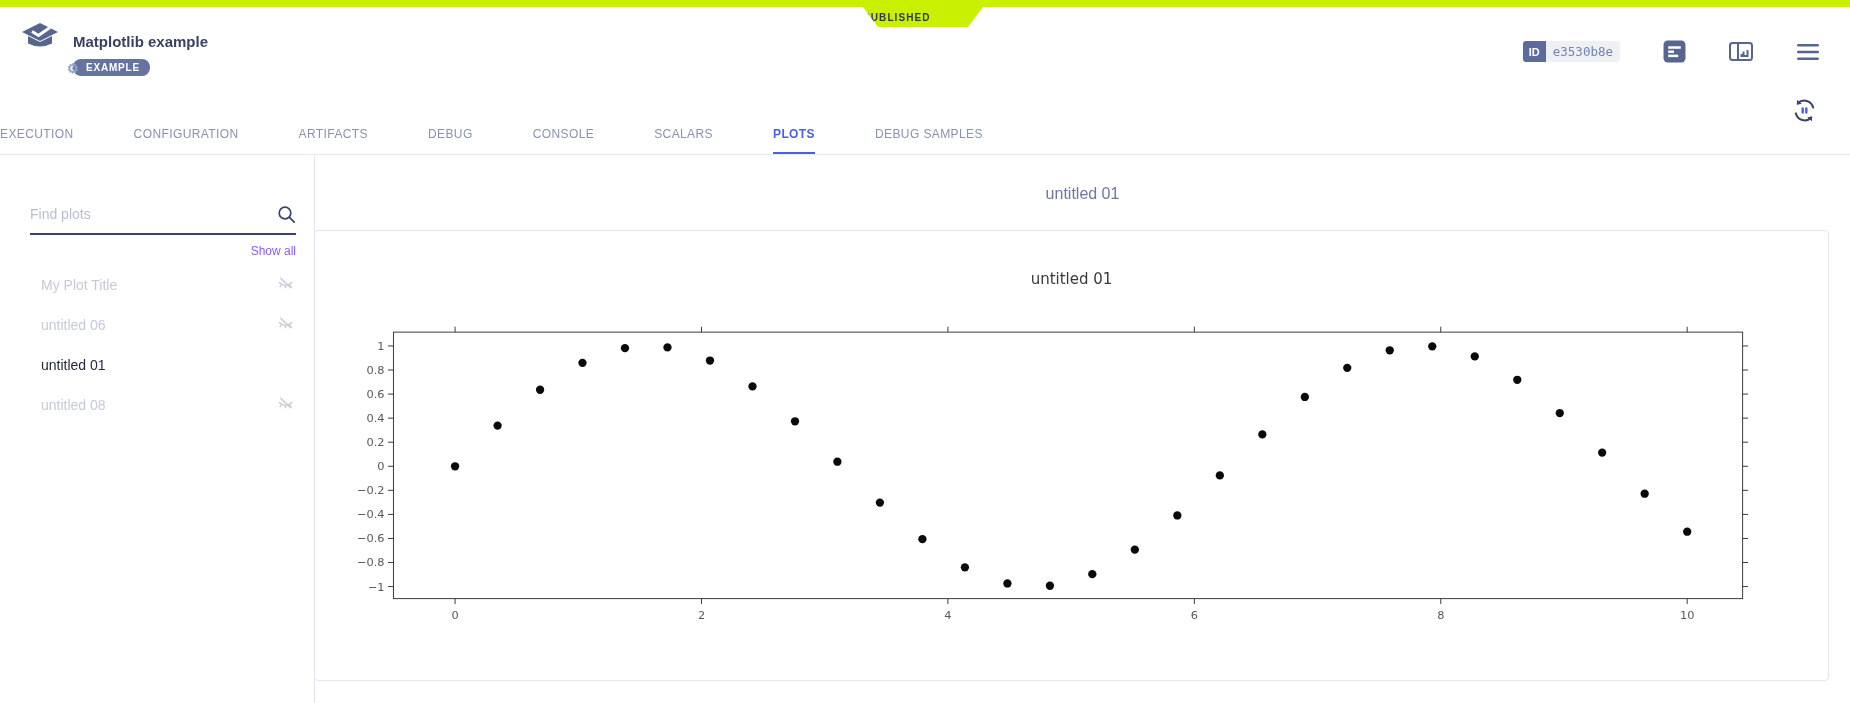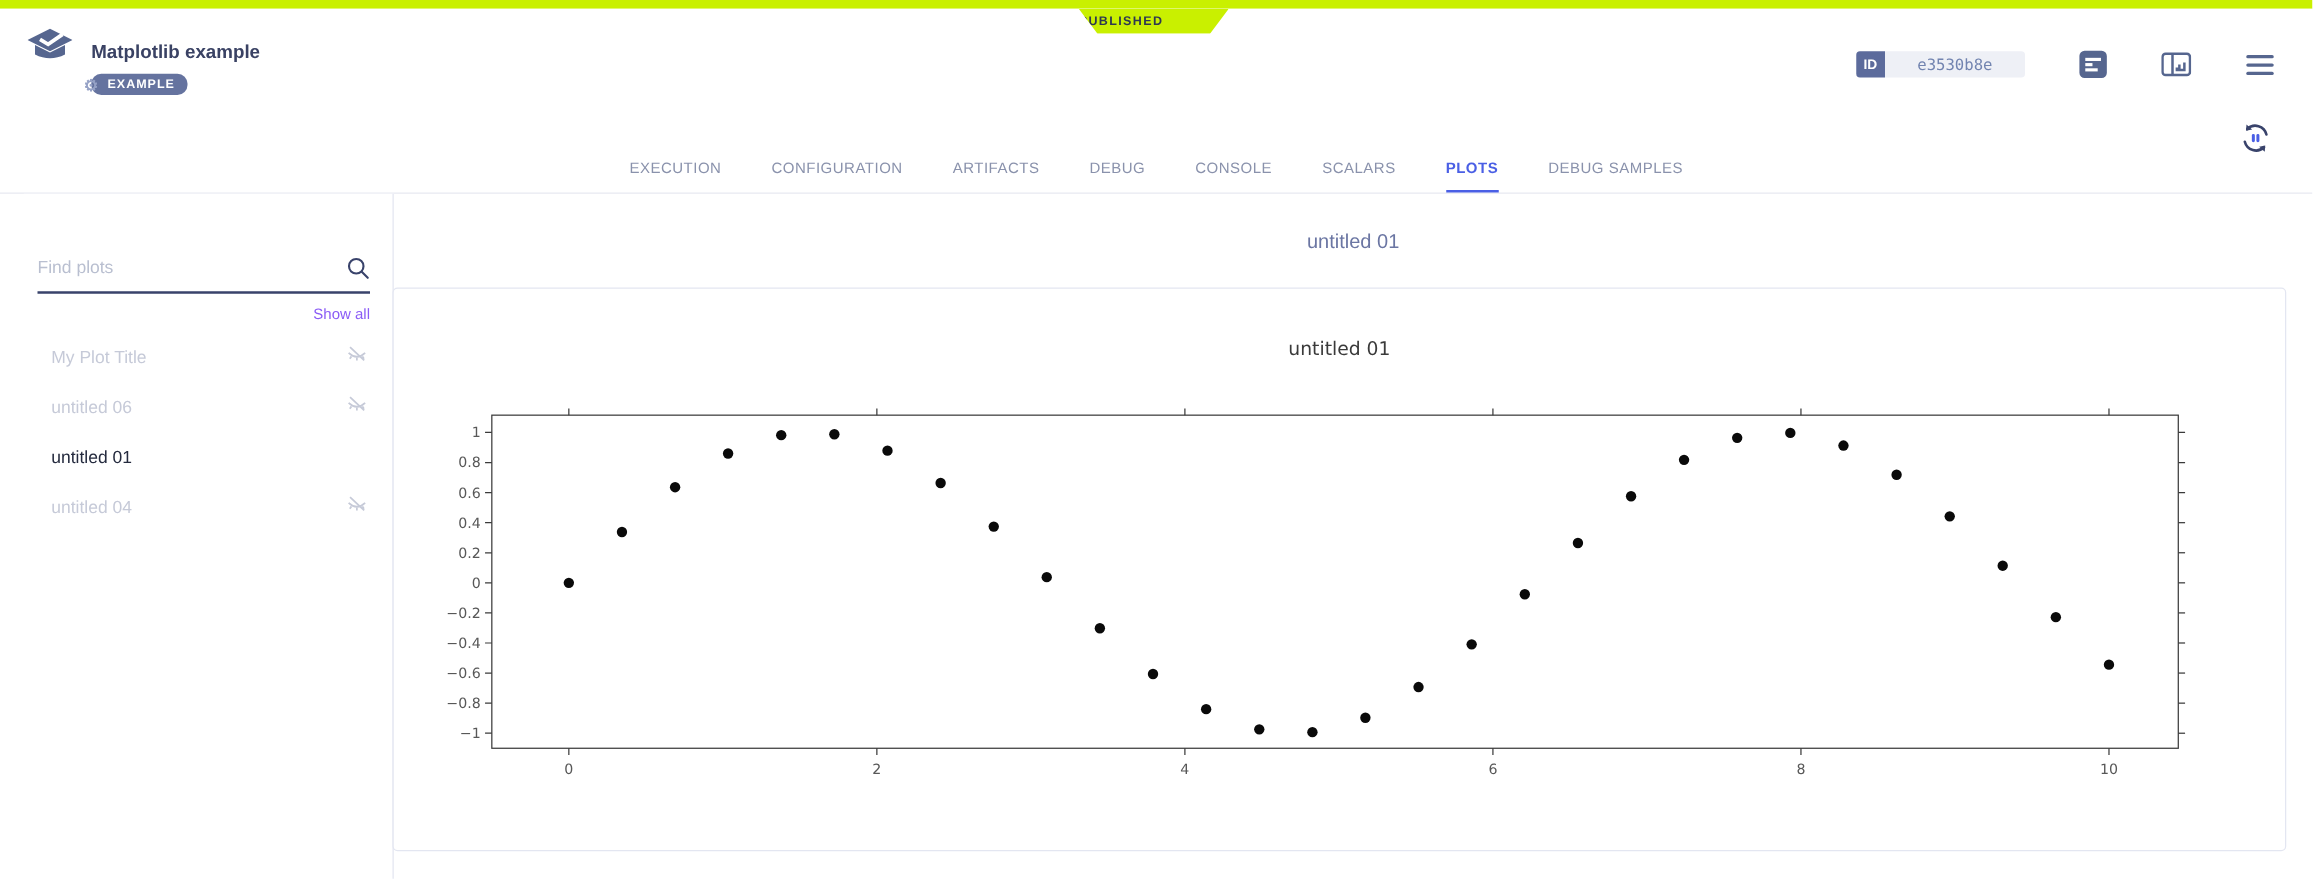--- a/index.html
+++ b/index.html
@@ -16,23 +16,23 @@
   .badge { margin-top:9px; position:relative; display:inline-flex; align-items:center;
            background:#65739f; color:#fff; font-size:10px; font-weight:bold; letter-spacing:.8px;
            padding:3px 10px 3px 13px; border-radius:8px; width:fit-content; }
   .badge .gear { position:absolute; left:-6px; top:50%; transform:translateY(-50%);
                  color:#96a2c6; font-size:13px; line-height:1; }
   .header-right { position:absolute; right:30px; top:33px; display:flex; align-items:center; gap:43px; }
   .id-chip { display:flex; align-items:stretch; }
   .id-tag { background:#5c6b9c; color:#fff; font-size:11px; font-weight:bold;
             padding:3px 6px; border-radius:3px 0 0 3px; display:flex; align-items:center; }
   .id-val { background:#eef0f6; color:#7284b0; font-family:"DejaVu Sans Mono","Liberation Mono",monospace;
-            font-size:12.5px; padding:3px 26px; border-radius:0 3px 3px 0; display:flex; align-items:center; }
+            font-size:12.5px; padding:3px 7px; border-radius:0 3px 3px 0; display:flex; align-items:center; }
   .icon-btn { display:flex; align-items:center; cursor:pointer; }
-  .tabs { position:absolute; bottom:0; left:0; right:0; display:flex; justify-content:center; gap:40px; }
+  .tabs { position:absolute; bottom:0; left:0; right:0; display:flex; justify-content:flex-start; gap:60px; }
   .tab { font-size:12px; letter-spacing:.4px; color:#8a92ac; padding-bottom:11px;
          border-bottom:2px solid transparent; cursor:pointer; }
   .tab.active { color:#4a5fe5; border-bottom-color:#4a5fe5; font-weight:bold; }
   .refresh-btn { position:absolute; right:33px; top:98px; cursor:pointer; }
   .content { display:flex; height:573px; }
   .sidebar { width:296px; border-right:1px solid #e3e6f1; padding-top:50px; position:relative; background:#fff;margin-left:19px; }
   .search-row { margin:0 18px 0 11px; position:relative; border-bottom:2px solid #39436b; padding-bottom:10px; }
   .search-row input { border:none; outline:none; width:230px; font-size:14px; color:#3a4264;
                       font-family:"Liberation Sans",sans-serif; background:transparent; }
   .search-row input::placeholder { color:#b9bfd0; }
@@ -162,21 +162,21 @@
             <line x1="4.4" y1="9.2" x2="3" y2="11.2" stroke="#c6cad8" stroke-width="1.5"></line>
             <line x1="13.6" y1="9.2" x2="15" y2="11.2" stroke="#c6cad8" stroke-width="1.5"></line>
             <line x1="3.2" y1="1.4" x2="15.2" y2="12.6" stroke="#c6cad8" stroke-width="1.5"></line>
           </svg>
         </span>
       </div>
       <div class="plot-item active">
         <span>untitled 01</span>
       </div>
       <div class="plot-item">
-        <span>untitled 04</span>
+        <span>untitled 08</span>
         <span>
           <svg width="17" height="15" viewBox="0 0 18 15">
             <path d="M2,6.2 Q9,12.8 16,6.2" stroke="#c6cad8" stroke-width="1.5" fill="none"></path>
             <line x1="9" y1="10.2" x2="9" y2="12.6" stroke="#c6cad8" stroke-width="1.5"></line>
             <line x1="4.4" y1="9.2" x2="3" y2="11.2" stroke="#c6cad8" stroke-width="1.5"></line>
             <line x1="13.6" y1="9.2" x2="15" y2="11.2" stroke="#c6cad8" stroke-width="1.5"></line>
             <line x1="3.2" y1="1.4" x2="15.2" y2="12.6" stroke="#c6cad8" stroke-width="1.5"></line>
           </svg>
         </span>
       </div>

